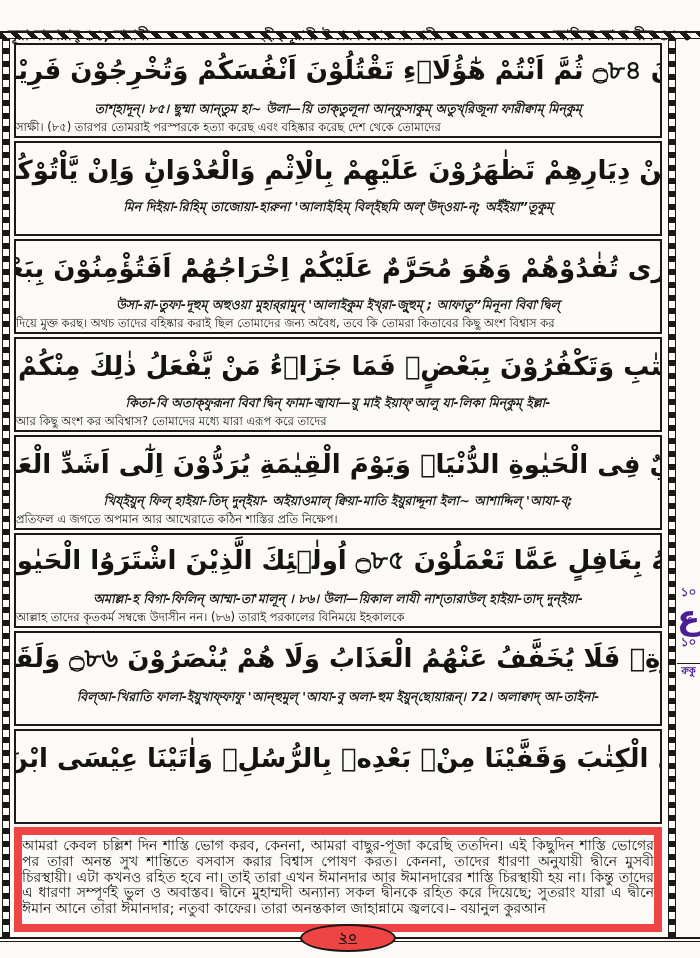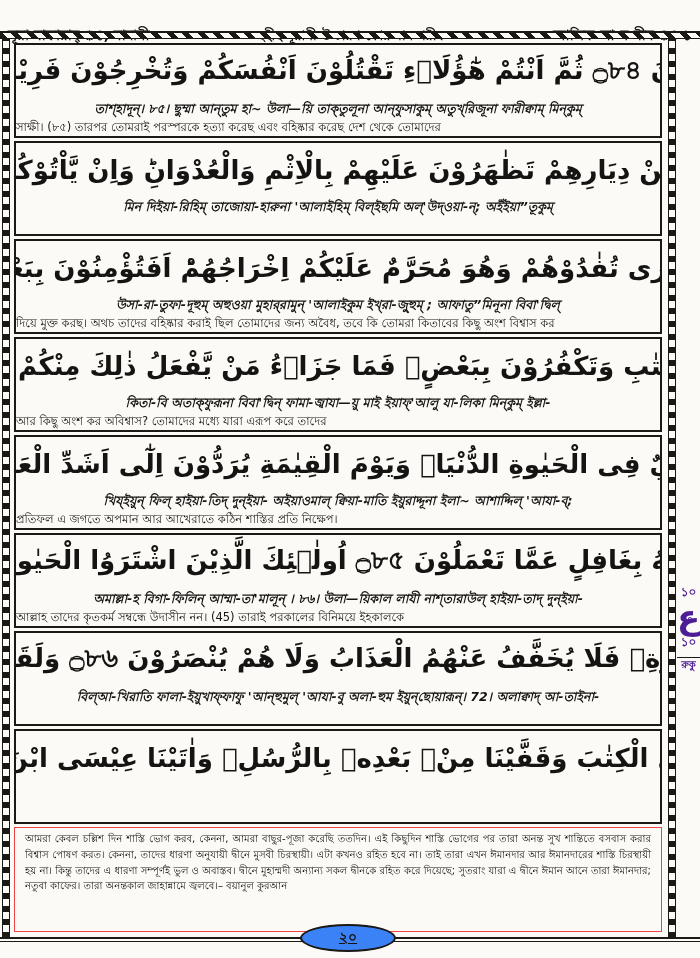--- a/index.html
+++ b/index.html
@@ -63,52 +63,52 @@
     font-size:12.5px;font-weight:bold;text-align:center;
     white-space:nowrap;overflow:hidden;font-style:italic;
   }
   .translation-line{
     flex:1;line-height:16px;
     font-size:11.5px;
     white-space:nowrap;overflow:hidden;
   }
   
   .footnote{
-    border:1px solid #ef4444;box-sizing:border-box;
+    border:8px solid #ef4444;box-sizing:border-box;
     flex:1 1 auto;
-    padding:3px 10px;
-    font-size:10px;line-height:15.8px;
+    padding:3px 0;
+    font-size:14px;line-height:15.8px;
     text-align:justify;
     overflow:hidden;
   }
   
   .ruku{
     position:absolute;right:0px;top:585px;width:23px;
     text-align:center;font-weight:bold;color:#4c1d95;padding-left:38px;
   }
   .ruku .num{font-size:12px;line-height:14px;display:block;}
   .ruku .ain{position:relative;font-size:34px;line-height:36px;display:block;font-weight:bold;}
   .ruku .ain-num{
     position:absolute;top:17px;left:10px;
     font-size:9px;line-height:9px;font-weight:bold;
   }
   .ruku .label{
     display:block;font-size:10px;line-height:13px;
-    border-top:1px solid #1b1a17;margin-top:8px;
+    border-top:1px solid #1b1a17;margin-top:14px;
   }
   
   .bottom-rule{
     position:absolute;left:0;right:0;bottom:16px;height:5px;
     border-top:2px solid #1a1916;border-bottom:1px solid #1a1916;
     box-sizing:border-box;
   }
   .page-oval{
     position:absolute;left:300px;bottom:6px;width:92px;height:24px;
     border:2px solid #1a1916;border-radius:50%;
-    background:#3b82f6;
+    background:#ef4444;
     display:flex;align-items:center;justify-content:center;
     font-size:14px;font-weight:bold;
     z-index:2;
     text-decoration:underline;
   }
 </style>
 </head>
 <body>
 
 <div class="page">
@@ -150,21 +150,21 @@
 
     <div class="verse-block">
       <div class="arabic-line">خِزْيٌ فِى الْحَيٰوةِ الدُّنْيَاۚ وَيَوْمَ الْقِيٰمَةِ يُرَدُّوْنَ اِلٰٓى اَشَدِّ الْعَذَابِؕ</div>
       <div class="translit-line">খিয্‌ইয়ুন্‌ ফিল্‌ হাইয়া-তিদ্‌ দুন্‌ইয়া- অইয়াওমাল্‌ ক্বিয়া-মাতি ইয়ুরাদ্দূনা ইলা~ আশাদ্দিল্‌ 'আযা-ব্‌;</div>
       <div class="translation-line">প্রতিফল এ জগতে অপমান আর আখেরাতে কঠিন শাস্তির প্রতি নিক্ষেপ।</div>
     </div>
 
     <div class="verse-block">
       <div class="arabic-line">وَمَا اللّٰهُ بِغَافِلٍ عَمَّا تَعْمَلُوْنَ ۝৮৫ اُولٰۤئِكَ الَّذِيْنَ اشْتَرَوُا الْحَيٰوةَ الدُّنْيَا</div>
       <div class="translit-line">অমাল্লা-হ বিগা-ফিলিন্‌ আম্মা-তা'মালূন্‌ । ৮৬। উলা—য়িকাল লাযী নাশ্‌তারাউল্‌ হাইয়া-তাদ্‌ দুন্‌ইয়া-</div>
-      <div class="translation-line">আল্লাহ তাদের কৃতকর্ম সম্বন্ধে উদাসীন নন। (45) তারাই পরকালের বিনিময়ে ইহকালকে</div>
+      <div class="translation-line">আল্লাহ তাদের কৃতকর্ম সম্বন্ধে উদাসীন নন। (৮৬) তারাই পরকালের বিনিময়ে ইহকালকে</div>
     </div>
 
     <div class="verse-block">
       <div class="arabic-line">بِالْاٰخِرَةِ۫ فَلَا يُخَفَّفُ عَنْهُمُ الْعَذَابُ وَلَا هُمْ يُنْصَرُوْنَ ۝৮৬ وَلَقَدْ اٰتَيْنَا</div>
       <div class="translit-line">বিল্‌আ-খিরাতি ফালা-ইয়ুখাফ্‌ফাফু 'আন্‌হুমুল্‌ 'আযা-বু অলা-হুম ইয়ুন্‌ছোয়ারূন্‌। 72। অলাক্বাদ্‌ আ-তাইনা-</div>
     </div>
 
     <div class="verse-block">
       <div class="arabic-line">مُوْسَى الْكِتٰبَ وَقَفَّيْنَا مِنْۢ بَعْدِهٖ بِالرُّسُلِ۫ وَاٰتَيْنَا عِيْسَى ابْنَ مَرْيَمَ</div>
     </div>

